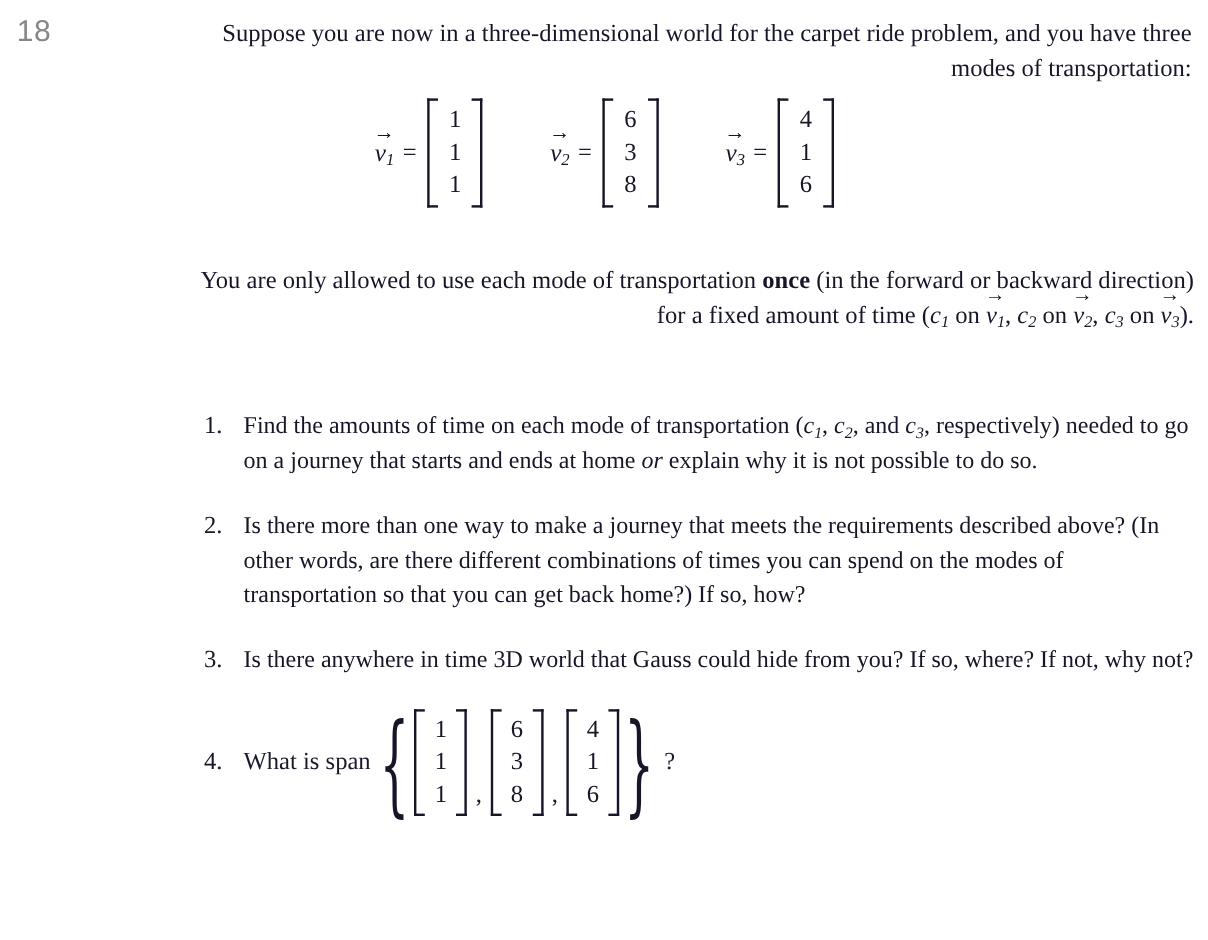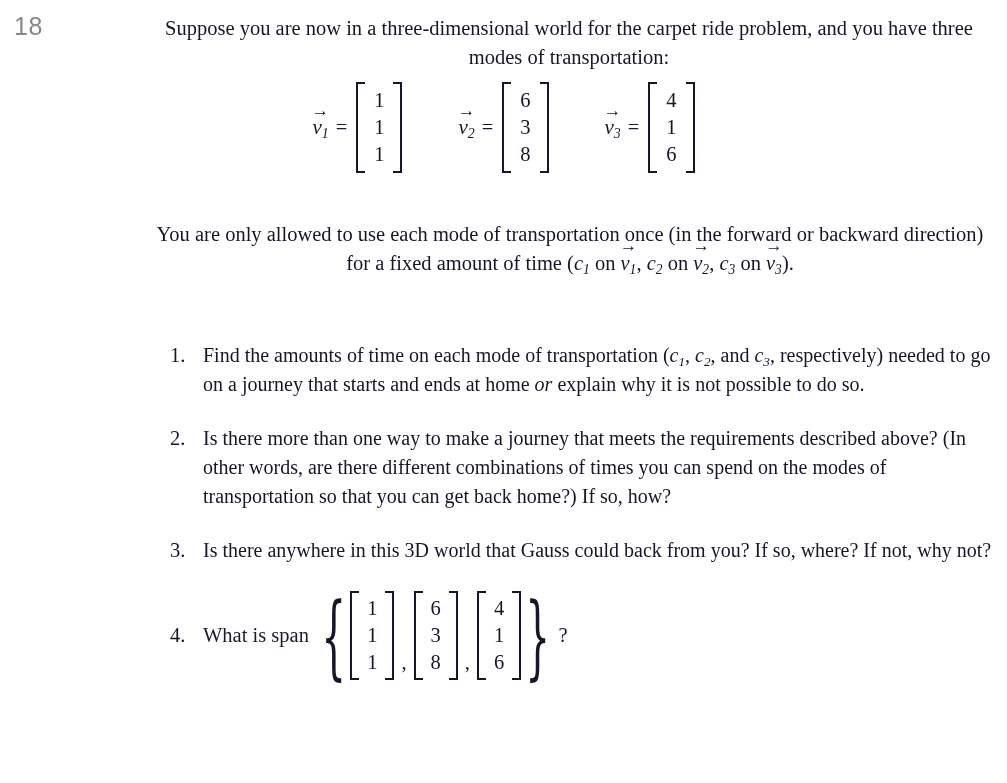--- a/index.html
+++ b/index.html
@@ -31,21 +31,21 @@
   .content {
     position: absolute;
     left: 145px;
     top: 10px;
     width: 848px;
   }
 
   .para {
     font-size: 20.5px;
     line-height: 29px;
-    text-align: center;
+    text-align: right;
     margin: 0;
     color: #161628;
   }
 
   .para-intro { margin-top: 4px; }
   .para-rules { margin-top: 0; }
 
   
   .mi {
     font-style: italic;
@@ -65,21 +65,21 @@
   .vec > .arrow {
     position: absolute;
     left: 50%;
     transform: translateX(-52%);
     top: -0.72em;
     font-style: normal;
     font-size: 0.84em;
     line-height: 1;
     pointer-events: none;
   }
-  .bold { font-weight: normal; }
+  .bold { font-weight: bold; }
   .ital { font-style: italic; }
 
   
   .vec-display {
     position: absolute;
     left: 0;
     top: 82px;
     width: 1007px;
     display: flex;
     justify-content: center;
@@ -186,21 +186,21 @@
     margin-bottom: 0;
     margin-top: 22px;
   }
   .qitem-span .marker { line-height: 1; }
   .span-expr {
     display: flex;
     align-items: center;
     font-size: 20.5px;
     white-space: nowrap;
   }
-  .span-word { margin-right: 8px; }
+  .span-word { margin-right: 3px; }
 
   
   .bigbrace {
     font-family: "DejaVu Serif", "Liberation Serif", serif;
     font-size: 46px;
     line-height: 0;
     display: inline-block;
     transform: scaleY(2.0) scaleX(0.85);
     transform-origin: center center;
     color: #161628;
@@ -300,21 +300,21 @@
     <div class="qbody"><span>Find the amounts of time on each mode of transportation (</span><span class="mi"><span>c</span><sub>1</sub></span><span>, </span><span class="mi"><span>c</span><sub>2</sub></span><span>, and </span><span class="mi"><span>c</span><sub>3</sub></span><span>, respectively) needed to go on a journey that starts and ends at home </span><span class="ital">or</span><span> explain why it is not possible to do so.</span></div>
   </div>
 
   <div class="qitem qitem-2">
     <div class="marker">2.</div>
     <div class="qbody">Is there more than one way to make a journey that meets the requirements described above?  (In other words, are there different combinations of times you can spend on the modes of transportation so that you can get back home?)  If so, how?</div>
   </div>
 
   <div class="qitem qitem-3">
     <div class="marker">3.</div>
-    <div class="qbody">Is there anywhere in this 3D world that Gauss could back from you?  If so, where? If not, why not?</div>
+    <div class="qbody">Is there anywhere in time 3D world that Gauss could hide from you?  If so, where? If not, why not?</div>
   </div>
 
   <div class="qitem qitem-span">
     <div class="marker">4.</div>
     <div class="span-expr">
       <span class="span-word">What is span</span>
       <span class="bigbrace">{</span>
 
       <span class="matrix">
         <span class="brk brk-l">

